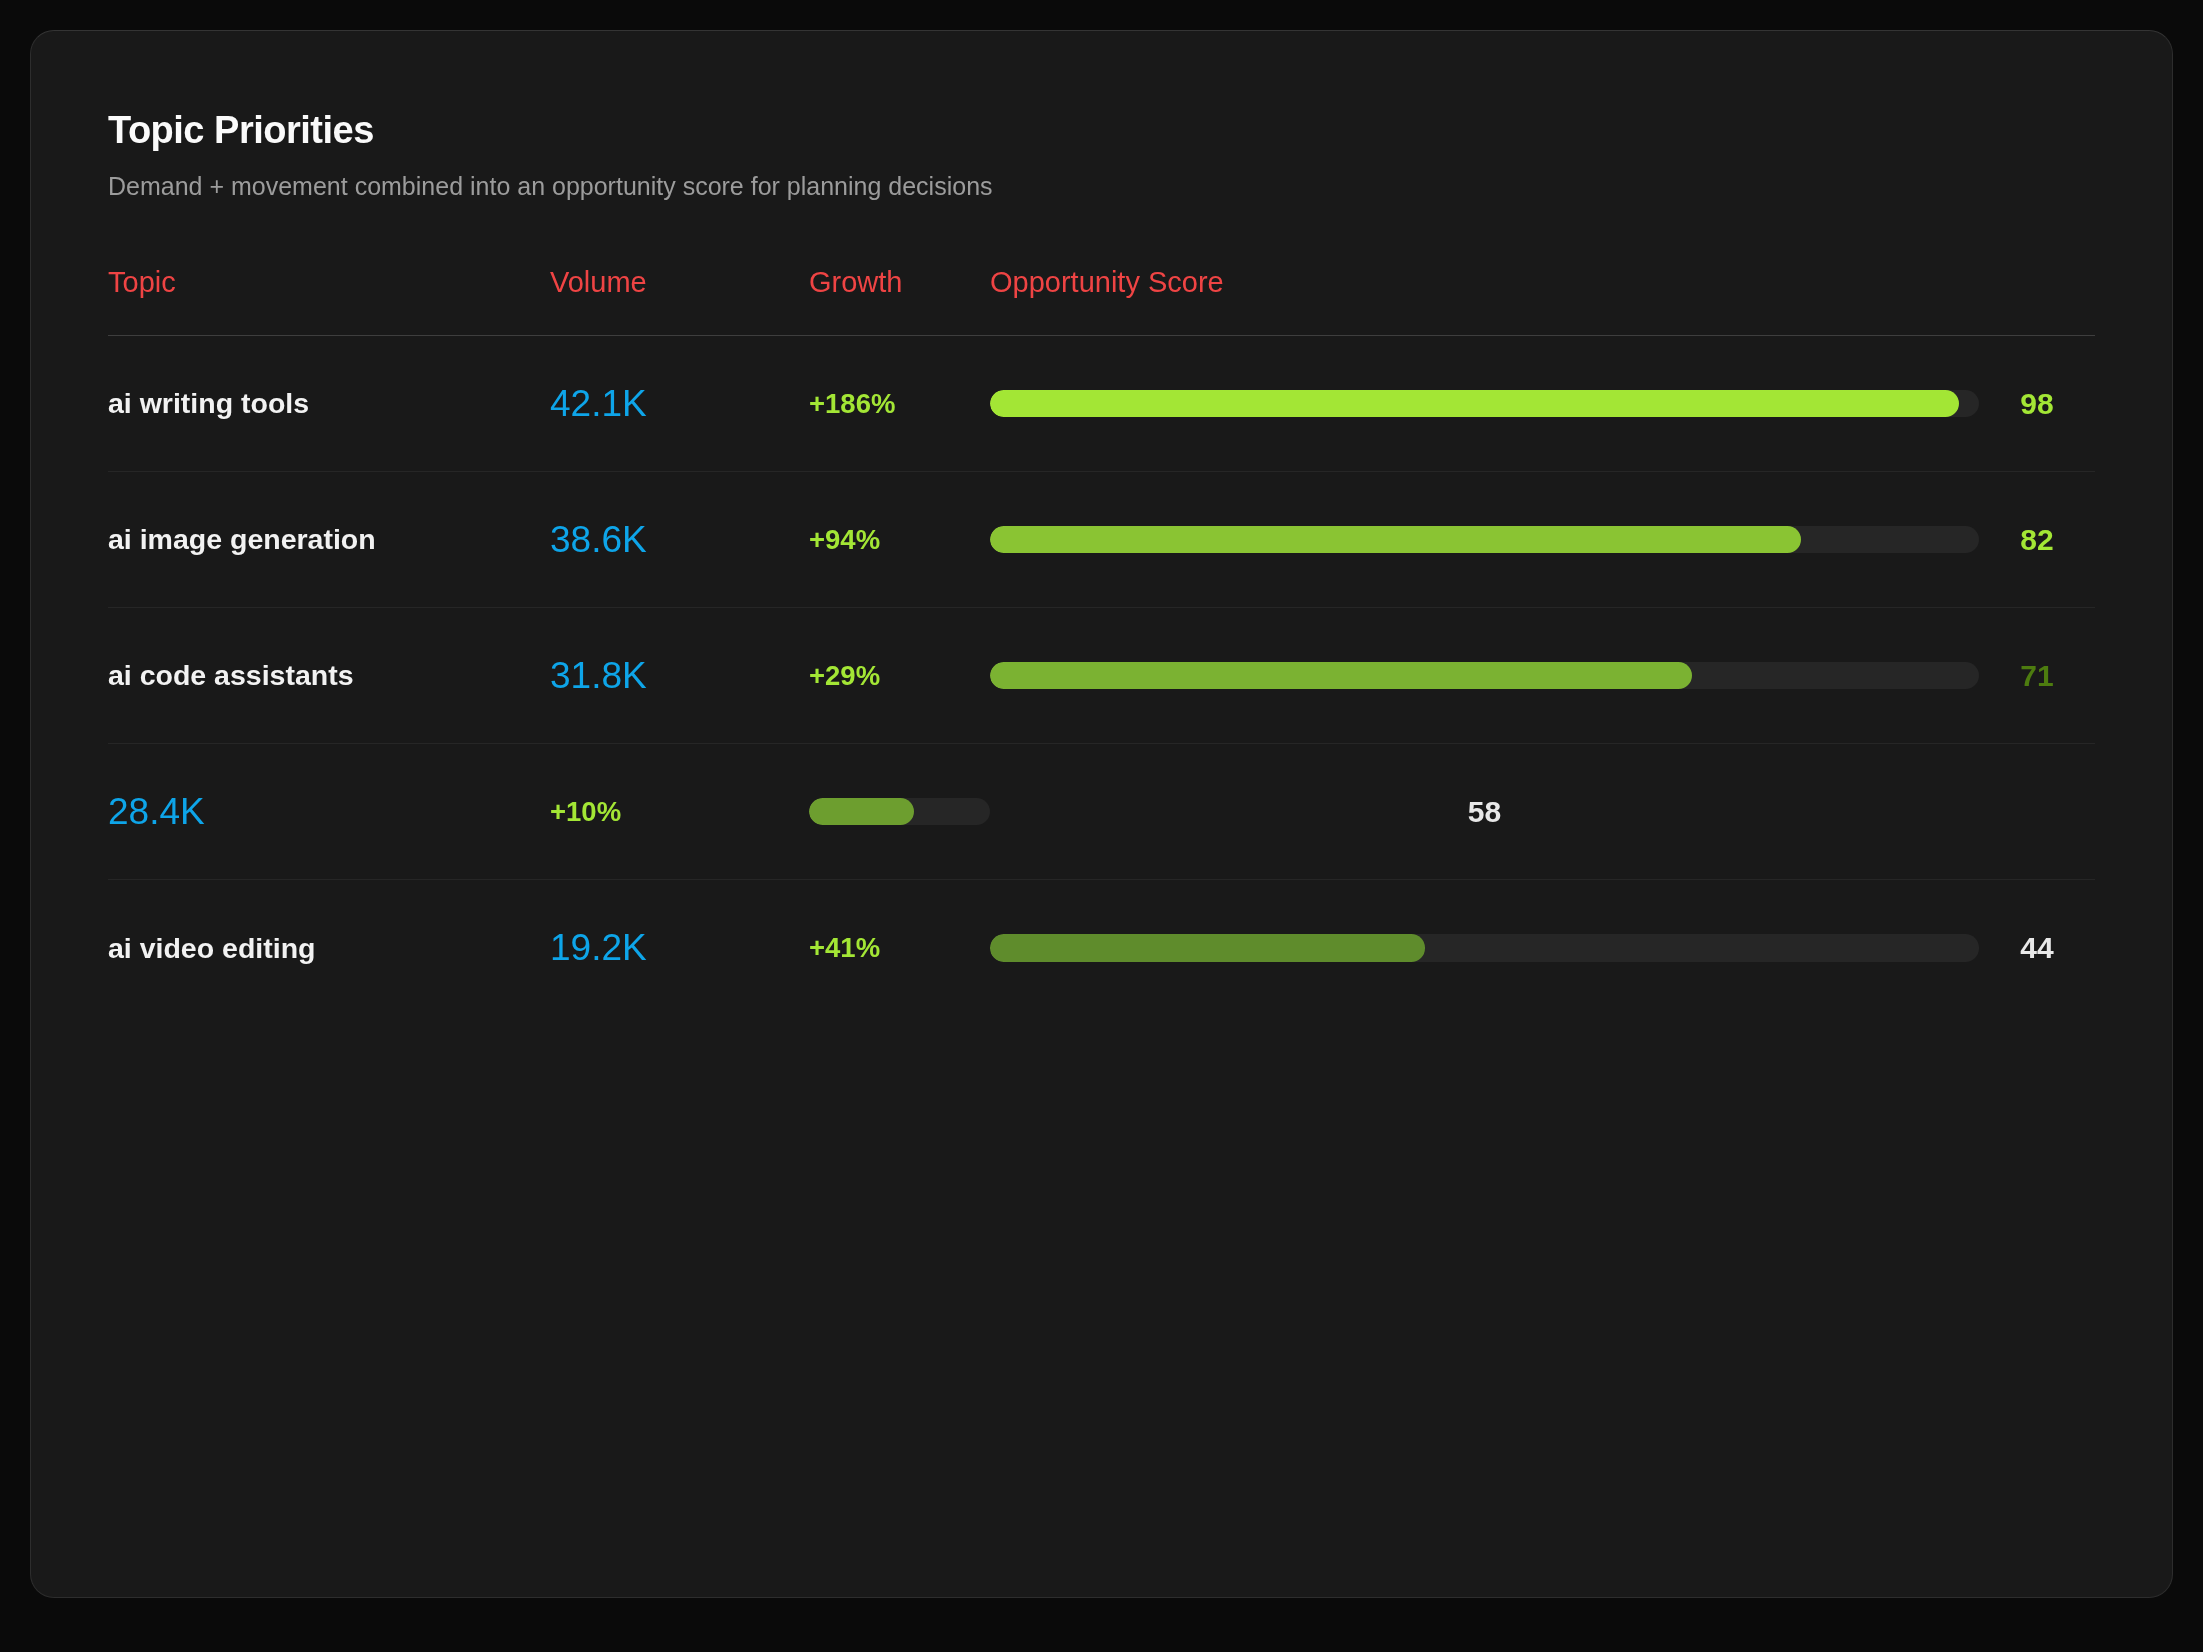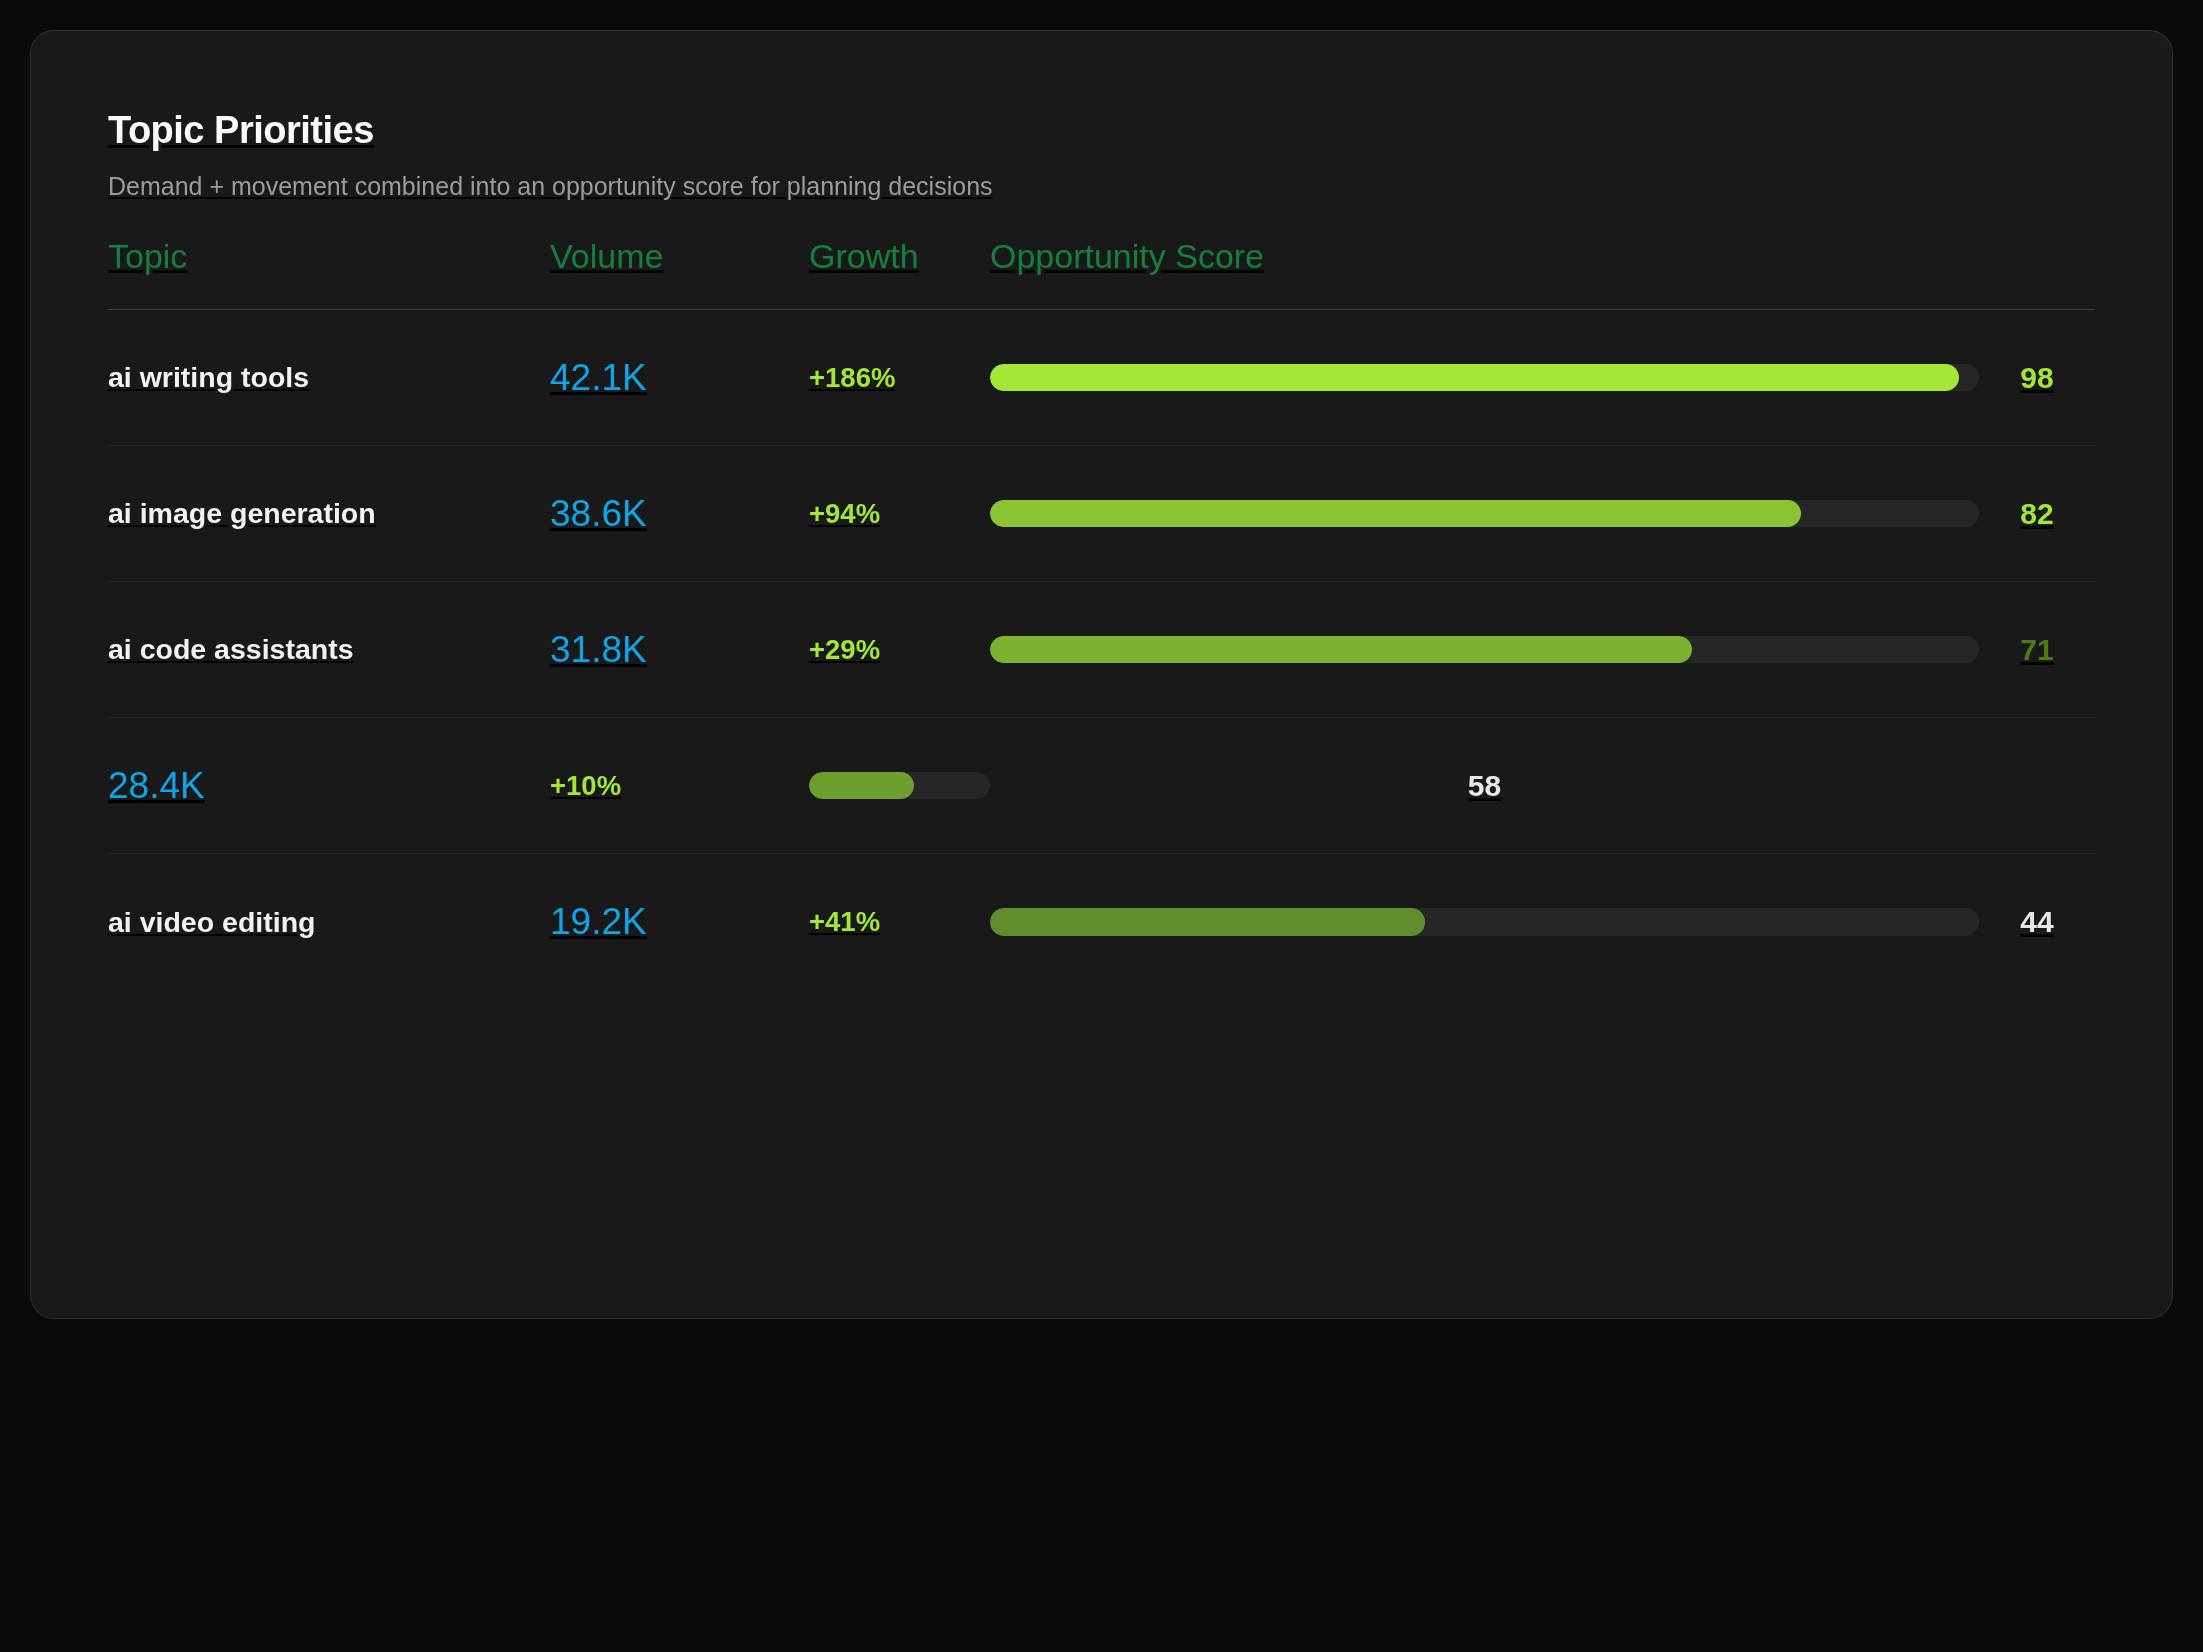--- a/index.html
+++ b/index.html
@@ -6,52 +6,51 @@
   html, body { width: 2204px; height: 1653px; }
   body {
     background: #0a0a0a;
     font-family: "Liberation Sans", "DejaVu Sans", sans-serif;
     position: relative;
     overflow: hidden;
   }
   .card {
     position: absolute;
     left: 30px; top: 30px;
-    width: 2143px; height: 1289px;
+    width: 2143px; height: 1568px;
     background: #191919;
     border: 0.9px solid #2d2d2d;
     border-top-color: #343434;
     border-radius: 24px;
     padding: 77px 77px 0 77px;
-    text-decoration: underline;
   }
   .title {
     font-size: 38px;
     font-weight: 700;
     color: #fafafa;
     letter-spacing: -0.5px;
     line-height: 44px;
   }
   .subtitle {
     margin-top: 20px;
     font-size: 25px;
     color: #9c9c9c;
     line-height: 29px;
   }
   .grid-row {
     display: grid;
     grid-template-columns: 442px 259px 181px 1fr 116px;
     align-items: center;
   }
   .thead {
-    margin-top: 40px;
+    margin-top: 66px;
     padding-bottom: 37px;
     border-bottom: 0.9px solid #3e3e3e;
-    color: #15803d;
-    font-size: 34px;
+    color: #ef4444;
+    font-size: 29px;
     font-weight: 500;
     line-height: 31px;
   }
   .trow {
     height: 136px;
     border-bottom: 0.9px solid rgba(255,255,255,0.06);
   }
   .trow:last-child { border-bottom: none; }
   .cell-topic {
     font-size: 28.5px;

